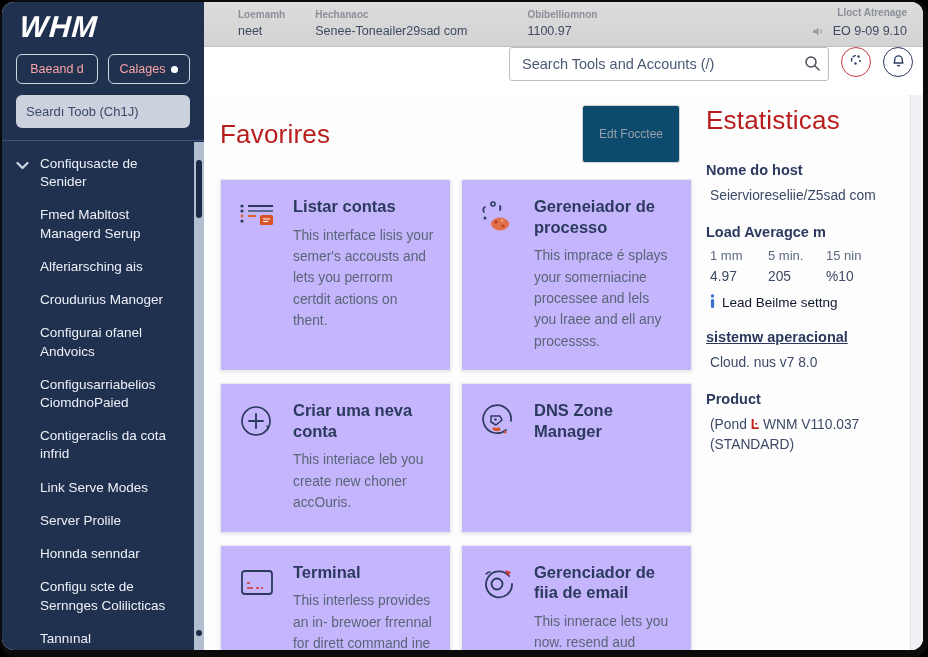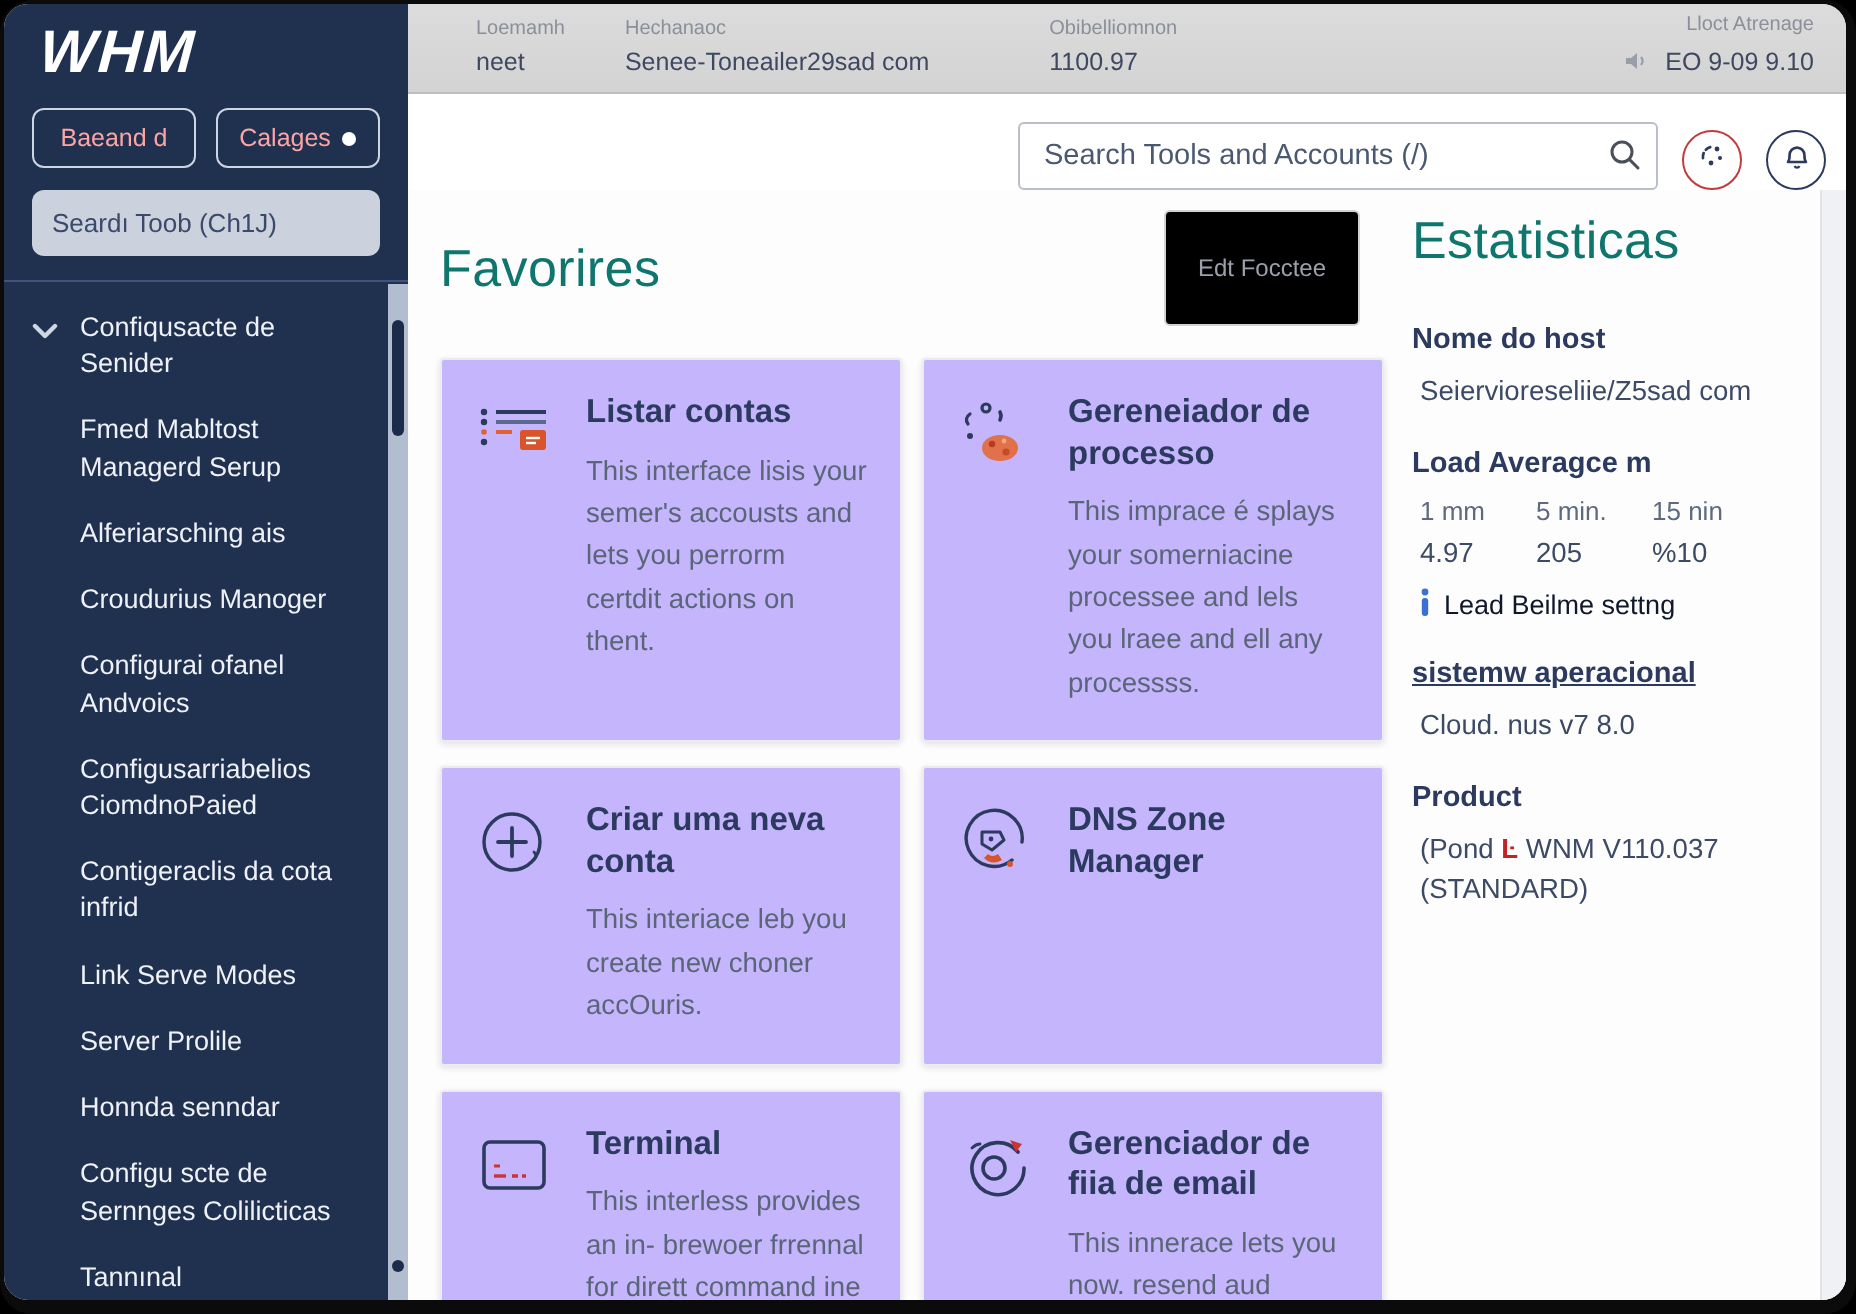--- a/index.html
+++ b/index.html
@@ -23,38 +23,38 @@
   .nav-item .chev { position:absolute; left:-6px; top:2px; }
   .side-scroll { position:absolute; top:140px; bottom:0; right:0; width:10px; background:#b3bdd0; }
   .side-scroll .thumb { position:absolute; top:18px; left:2px; width:6px; height:58px; background:#1d2b4a; border-radius:4px; }
   .side-scroll .enddot { position:absolute; bottom:14px; left:2px; width:6px; height:6px; background:#1d2b4a; border-radius:50%; }
 
   
   .right-col { flex:1; display:flex; flex-direction:column; min-width:0; }
 
   .topbar { height:45px; background:linear-gradient(#dcdcdc,#d3d3d3); border-bottom:1px solid #bfbfbf; display:flex; align-items:center; padding:0 16px 0 34px; gap:30px; flex-shrink:0; }
   .tb-item { display:flex; flex-direction:column; line-height:1.5; }
-  .tb-label { font-size:10px; color:#8b8f99; min-height:13px; }
+  .tb-label { font-size:10px; color:#8b8f99; min-height:13px;font-weight:bold; }
   .tb-value { font-size:12.5px; color:#3e4961; white-space:nowrap; }
   .tb-last { margin-left:auto; align-items:flex-end; }
   .tb-valrow { display:flex; align-items:center; gap:8px; }
 
-  .searchrow { height:48px; background:#fff; display:flex; align-items:flex-end; justify-content:flex-end; gap:12px; padding:0 10px 0 0; flex-shrink:0; }
+  .searchrow { height:48px; background:#fff; display:flex; align-items:flex-start; justify-content:flex-end; gap:12px; padding:0 10px 0 0; flex-shrink:0; }
   .main-search { position:relative; width:320px; }
   .main-search input { width:100%; border:1px solid #b9bec8; border-radius:3px; padding:8px 30px 8px 12px; font-size:14.5px; color:#4a5872; outline:none; }
   .main-search input::placeholder { color:#4a5872; opacity:1; }
   .main-search .mag { position:absolute; right:8px; top:8px; }
   .circle-btn { width:30px; height:30px; border-radius:50%; background:#fff; border:1.6px solid #2c3a5e; display:flex; align-items:center; justify-content:center; cursor:pointer; flex-shrink:0; }
   .circle-btn.red { border-color:#c23b3b; }
 
   .columns { flex:1; display:flex; min-height:0; background:#fdfdfe; }
   .main-col { flex:1; padding:4px 6px 0 16px; min-width:0; display:flex; flex-direction:column; }
   .heading-row { display:flex; align-items:center; margin:6px 0 16px 0; }
-  .h1 { font-size:26px; color:#0f766e; font-weight:500; letter-spacing:.2px; }
-  .edit-btn { margin-left:auto; margin-right:12px; background:#000000; border:1px solid #d2d2d6; border-radius:3px; color:#9aa0ab; font-size:12px; padding:21px 16px; cursor:pointer;text-align:right; }
+  .h1 { font-size:26px; color:#b91c1c; font-weight:500; letter-spacing:.2px; }
+  .edit-btn { margin-left:auto; margin-right:12px; background:#0c4a6e; border:1px solid #d2d2d6; border-radius:3px; color:#9aa0ab; font-size:12px; padding:21px 16px; cursor:pointer;text-align:right; }
 
   .cards-grid { display:grid; grid-template-columns:1fr 1fr; gap:12px 10px; align-content:start; }
   .card { background:#c4b5fd; border:1px solid #ececef; box-shadow:0 1px 3px rgba(40,45,60,.14); border-radius:2px; padding:16px 16px 18px 16px; display:flex; gap:14px; cursor:pointer; }
   .card-icon { width:42px; flex-shrink:0; padding-top:2px; }
   .card-title { font-size:16.5px; font-weight:600; color:#2b3a5e; line-height:1.25; margin-bottom:8px; }
   .card-desc { font-size:13.8px; color:#5a6577; line-height:1.55; }
 
   
   .stats-col { width:212px; flex-shrink:0; padding:4px 4px 0 8px; }
   .stats-col .h1 { margin:6px 0 26px 0; }

